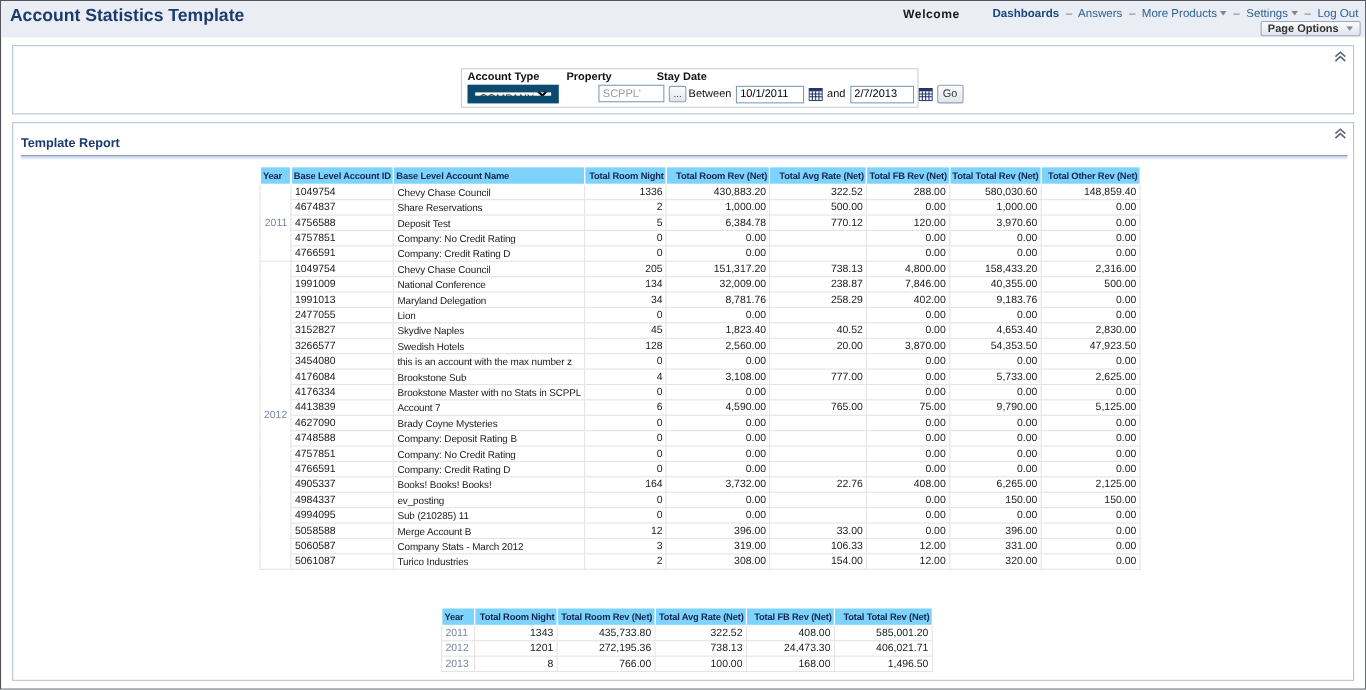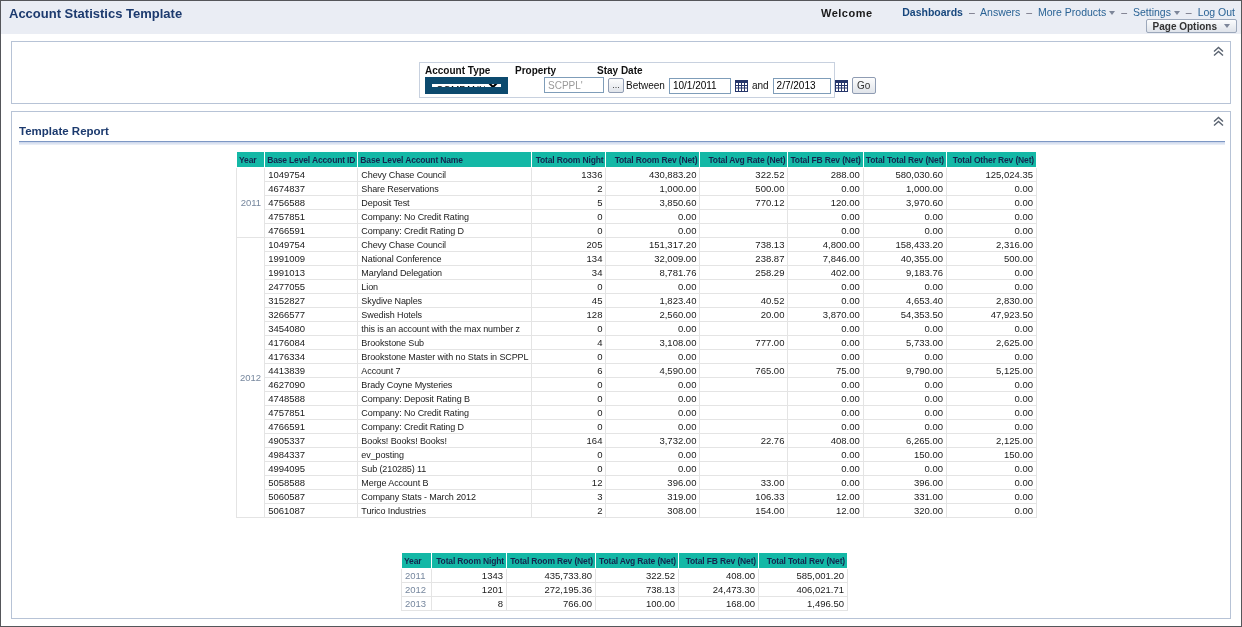--- a/index.html
+++ b/index.html
@@ -1,21 +1,21 @@
 <!DOCTYPE html>
 <html><head>
 <meta charset="utf-8">
 <style>
   * { margin:0; padding:0; box-sizing:border-box; }
   body { width:1242px; height:627px; font-family:"Liberation Sans", sans-serif; background:#fff; }
   #screen { position:relative; width:1242px; height:627px; border:1px solid #55565a; background:#fff; overflow:hidden; }
 
   
   .topbar { position:absolute; left:0; top:0; width:100%; height:33px; background:#eaedf4; }
-  .app-title { position:absolute; left:8px; top:5px; font-size:13px; font-weight:bold; color:#1c3a6e;text-align:center; }
+  .app-title { position:absolute; left:8px; top:5px; font-size:16px; font-weight:bold; color:#1c3a6e;text-align:center; }
   .welcome { position:absolute; left:820px; top:6px; font-size:11px; font-weight:bold; color:#1a1a1a; letter-spacing:.5px; }
   .nav { position:absolute; right:6px; top:5px; font-size:10.5px; color:#666; white-space:nowrap; }
   .nav a { text-decoration:none; color:#2a6395; cursor:pointer; }
   .nav a.strong { font-weight:bold; color:#17477d; }
   .nav .sep { color:#667; margin:0 3px; }
   .dd-arrow { display:inline-block; width:0; height:0; border-left:3.5px solid transparent; border-right:3.5px solid transparent; border-top:4px solid #7d8699; margin-left:3px; vertical-align:middle; }
   .page-options { position:absolute; right:4px; top:18px; height:14px; padding:0 6px; display:inline-flex; align-items:center; gap:4px;
     background:linear-gradient(#fbfcfd,#dfe3ea); border:1px solid #9ca8bb; border-radius:2px; font-size:10px; font-weight:bold; color:#333; cursor:pointer; }
 
   
@@ -39,21 +39,21 @@
   .btw { font-size:10px; color:#111; white-space:nowrap; }
   .cal { cursor:pointer; display:inline-block; line-height:0; }
 
   
   .report-title { position:absolute; left:7px; top:13px; font-size:11.5px; font-weight:bold; color:#1c3a6e; }
   .report-rule { position:absolute; left:7px; top:29px; width:1206px; height:4px; border-top:1px solid #7d97c4; background:linear-gradient(#c9d4ea,#eef2f9); }
 
   table { border-collapse:collapse; table-layout:fixed; }
   .main-table { position:absolute; left:224px; top:39px; border:1px solid #c6c6c6; }
   .sum-table  { position:absolute; left:389px; top:440px; border:1px solid #c6c6c6; }
-  th { background:#14b8a6; color:#15254d; font-weight:bold; font-size:8.5px; letter-spacing:-0.15px; border:1px solid #fff;
+  th { background:#7dd3fc; color:#15254d; font-weight:bold; font-size:8.5px; letter-spacing:-0.15px; border:1px solid #fff;
        padding:2px 2px; text-align:left; white-space:nowrap; overflow:hidden; height:16px; }
   td { font-size:9.5px; color:#1a1a1a; border:1px solid #e4e4e4; padding:0 3px; height:14px; white-space:nowrap; overflow:hidden; background:#fff; }
   td.c-num, th.c-num { text-align:right; }
   td.c-txt { text-align:left; }
   td.c-name { font-size:9px; letter-spacing:-0.1px;margin-left:36px; }
   td.year-cell { color:#76879e; text-align:right; vertical-align:middle; font-size:9.5px; }
   td.year-cell2 { color:#76879e; }
 
   
   .pager { position:absolute; left:526px; top:413px; display:flex; align-items:center; height:15px; }
@@ -176,37 +176,37 @@
       <tbody>
           <tr>
             <td class="year-cell" rowspan="5">2011</td>
             <td class="c-txt">1049754</td>
             <td class="c-txt c-name">Chevy Chase Council</td>
             <td class="c-num">1336</td>
             <td class="c-num">430,883.20</td>
             <td class="c-num">322.52</td>
             <td class="c-num">288.00</td>
             <td class="c-num">580,030.60</td>
-            <td class="c-num">125,024.35</td>
+            <td class="c-num">148,859.40</td>
           </tr>
           <tr>
             <td class="c-txt">4674837</td>
             <td class="c-txt c-name">Share Reservations</td>
             <td class="c-num">2</td>
             <td class="c-num">1,000.00</td>
             <td class="c-num">500.00</td>
             <td class="c-num">0.00</td>
             <td class="c-num">1,000.00</td>
             <td class="c-num">0.00</td>
           </tr>
           <tr>
             <td class="c-txt">4756588</td>
             <td class="c-txt c-name">Deposit Test</td>
             <td class="c-num">5</td>
-            <td class="c-num">3,850.60</td>
+            <td class="c-num">6,384.78</td>
             <td class="c-num">770.12</td>
             <td class="c-num">120.00</td>
             <td class="c-num">3,970.60</td>
             <td class="c-num">0.00</td>
           </tr>
           <tr>
             <td class="c-txt">4757851</td>
             <td class="c-txt c-name">Company: No Credit Rating</td>
             <td class="c-num">0</td>
             <td class="c-num">0.00</td>

